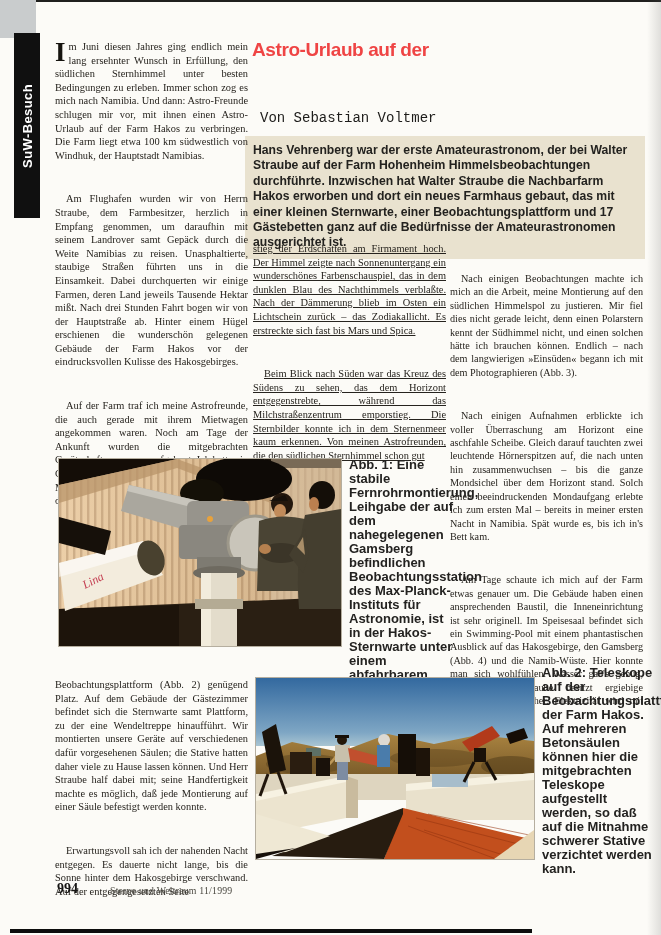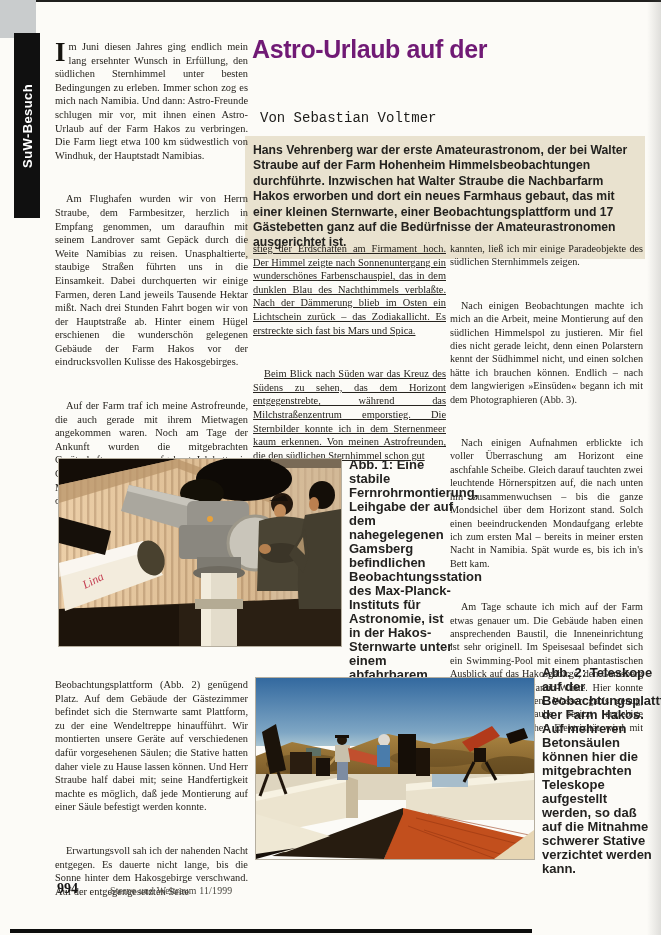--- a/index.html
+++ b/index.html
@@ -21,21 +21,21 @@
   }
   .rubric-tab span{
     writing-mode:vertical-rl;transform:rotate(180deg);
     color:#ffffff;font-family:"Liberation Sans",sans-serif;
     font-weight:bold;font-size:13px;letter-spacing:0.4px;white-space:nowrap;
   }
 
   .headline{
     position:absolute;left:252px;top:34px;width:396px;margin:0;
     font-family:"Liberation Sans",sans-serif;font-weight:bold;
-    font-size:25px;line-height:31px;color:#701a75;letter-spacing:-0.4px;
+    font-size:19px;line-height:31px;color:#ef4444;letter-spacing:-0.4px;
   }
   .byline{
     position:absolute;left:260px;top:110px;width:300px;
     font-family:Liberation Mono, monospace;font-size:14px;color:#1d1c1a;
   }
   .lead{
     position:absolute;left:245px;top:136px;width:400px;box-sizing:border-box;
     background:#e9e2cf;padding:7px 8px 8px 8px;
     font-family:"Liberation Sans",sans-serif;font-weight:bold;
     font-size:12.2px;line-height:15.4px;color:#23221f;text-align:left;
@@ -108,21 +108,20 @@
   <p>Beobachtungsplattform (Abb. 2) genügend Platz. Auf dem Gebäude der Gästezimmer befindet sich die Sternwarte samt Plattform, zu der eine Wendeltreppe hinaufführt. Wir montierten unsere Geräte auf verschiedenen dafür vorgesehenen Säulen; die Stative hatten daher viele zu Hause lassen können. Und Herr Straube half dabei mit; seine Handfertigkeit machte es möglich, daß jede Montierung auf einer Säule befestigt werden konnte.</p>
   <p class="indent">Erwartungsvoll sah ich der nahenden Nacht entgegen. Es dauerte nicht lange, bis die Sonne hinter dem Hakosgebirge verschwand. Auf der entgegengesetzten Seite</p>
 </div>
 
 <div class="col col2">
   <p>stieg der Erdschatten am Firmament hoch. Der Himmel zeigte nach Sonnenuntergang ein wunderschönes Farbenschauspiel, das in dem dunklen Blau des Nachthimmels verblaßte. Nach der Dämmerung blieb im Osten ein Lichtschein zurück – das Zodiakallicht. Es erstreckte sich fast bis Mars und Spica.</p>
   <p class="indent">Beim Blick nach Süden war das Kreuz des Südens zu sehen, das dem Horizont entgegenstrebte, während das Milchstraßenzentrum emporstieg. Die Sternbilder konnte ich in dem Sternenmeer kaum erkennen. Von meinen Astrofreunden, die den südlichen Sternhimmel schon gut</p>
 </div>
 
 <div class="col col3">
-  <p>kannten, ließ ich mir einige Paradeobjekte des südlichen Sternhimmels zeigen.</p>
   <p class="indent">Nach einigen Beobachtungen machte ich mich an die Arbeit, meine Montierung auf den südlichen Himmelspol zu justieren. Mir fiel dies nicht gerade leicht, denn einen Polarstern kennt der Südhimmel nicht, und einen solchen hätte ich brauchen können. Endlich – nach dem langwierigen »Einsüden« begann ich mit dem Photographieren (Abb. 3).</p>
   <p class="indent">Nach einigen Aufnahmen erblickte ich voller Überraschung am Horizont eine aschfahle Scheibe. Gleich darauf tauchten zwei leuchtende Hörnerspitzen auf, die nach unten hin zusammenwuchsen – bis die ganze Mondsichel über dem Horizont stand. Solch einen beeindruckenden Mondaufgang erlebte ich zum ersten Mal – bereits in meiner ersten Nacht in Namibia. Spät wurde es, bis ich in's Bett kam.</p>
   <p class="indent">Am Tage schaute ich mich auf der Farm etwas genauer um. Die Gebäude haben einen ansprechenden Baustil, die Inneneinrichtung ist sehr originell. Im Speisesaal befindet sich ein Swimming-Pool mit einem phantastischen Ausblick auf das Hakosgebirge, den Gamsberg (Abb. 4) und die Namib-Wüste. Hier konnte man sich wohlfühlen. Wasser gab's genug, denn Walter Straube besitzt ergiebige hauseigene Bohrlöcher. Elektrizität wird mit einer Solar-</p>
 </div>
 
 <div class="figure-photo photo1">
   <svg width="282" height="187" viewBox="0 0 282 187" preserveAspectRatio="none">
     <defs>
       <linearGradient id="g-wall" x1="0" y1="0" x2="1" y2="0">
         <stop offset="0" stop-color="#eccfa8"></stop>

